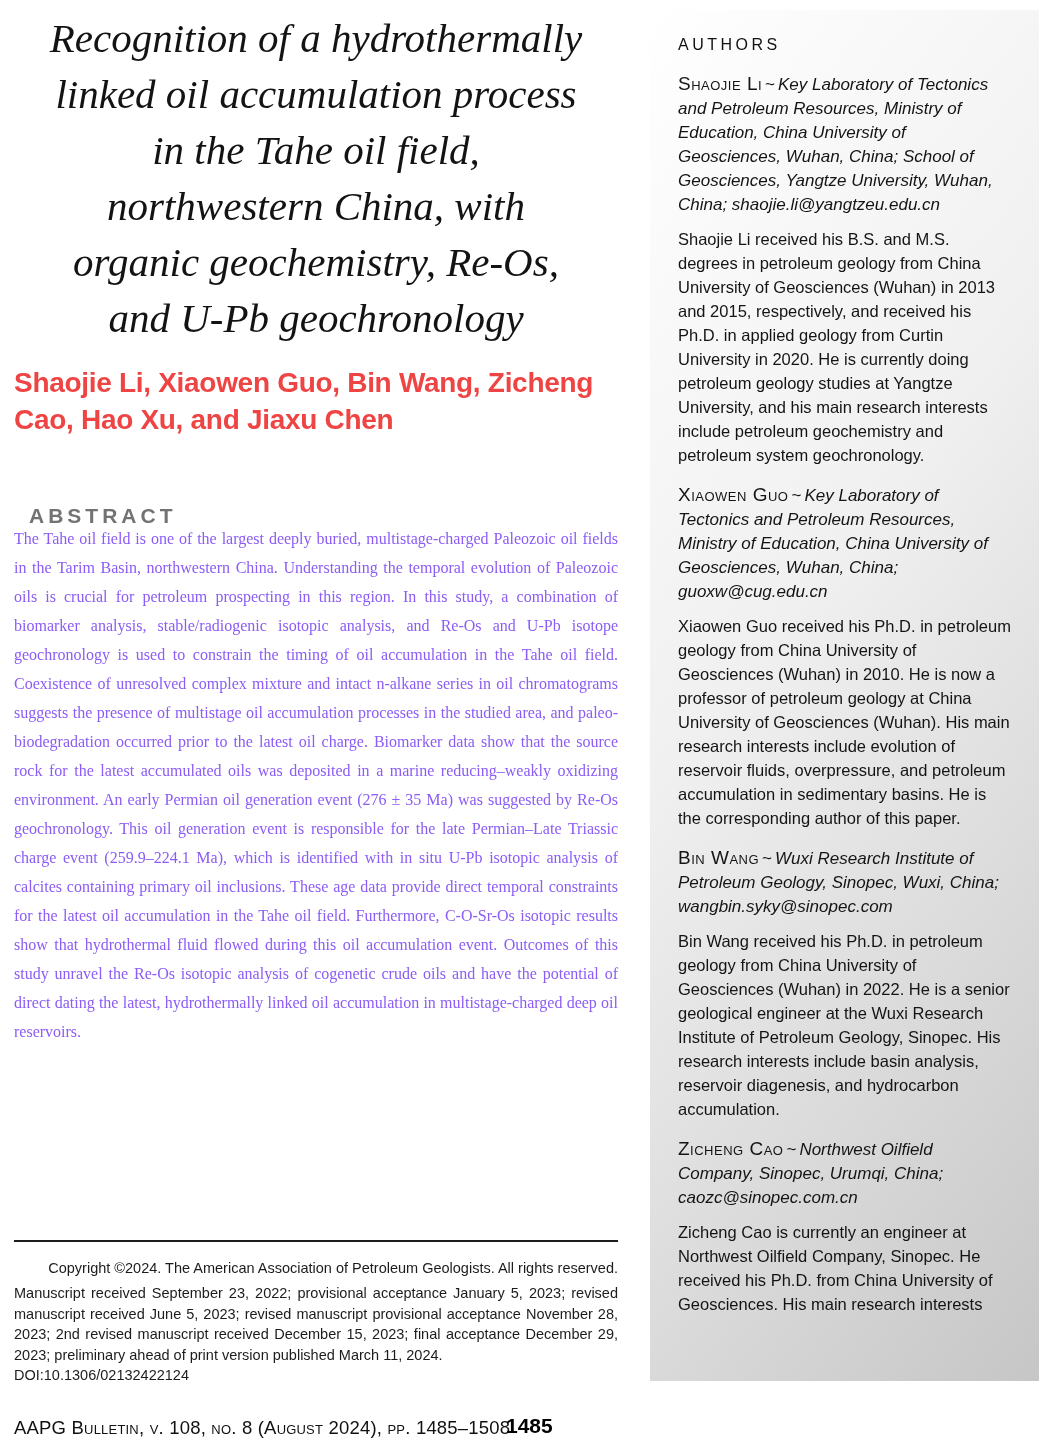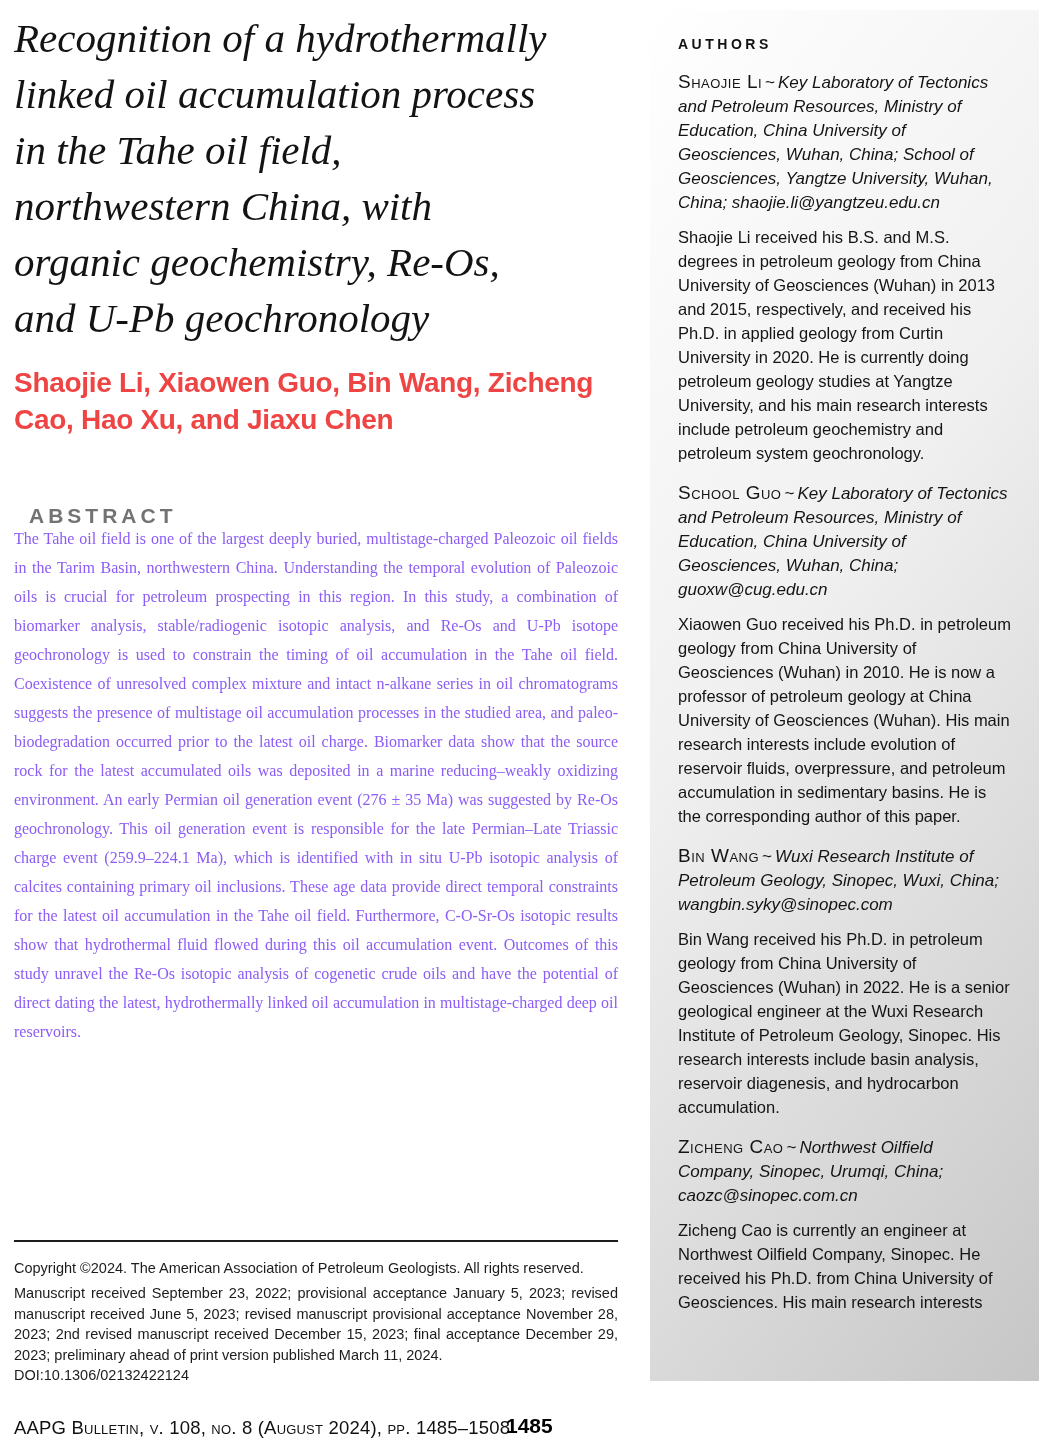--- a/index.html
+++ b/index.html
@@ -13,21 +13,21 @@
     overflow: hidden;
   }
 
   
   .left-col { position: absolute; left: 14px; top: 0; width: 604px; height: 1453px; }
 
   .article-title {
     position: absolute; left: 0; top: 10px; margin: 0; width: 604px;
     font-family: "Liberation Serif", "DejaVu Serif", serif;
     font-style: italic; font-weight: 400;
-    font-size: 41px; line-height: 56px; color: #131313;
+    font-size: 41px; line-height: 56px; color: #131313; text-align: center;
   }
 
   .authors-line {
     position: absolute; left: 0; top: 364px; width: 590px;
     font-weight: 700; font-size: 28px; line-height: 37px;
     letter-spacing: -0.3px; color: #ef4444;
   }
 
   .abstract-heading {
     position: absolute; left: 12px; top: 501px; margin: 3px;
@@ -41,21 +41,21 @@
     text-align: justify; color: #8b5cf6;
   }
 
   .imprint-divider {
     position: absolute; left: 0; top: 1240px; width: 604px;
     border: none; border-top: 2px solid #1c1c1c; margin: 0;
   }
 
   .copyright-line {
     position: absolute; left: 0; top: 1258px; width: 604px; margin: 0;
-    font-size: 14.5px; line-height: 20px; color: #1c1c1c;
+    font-size: 14.5px; line-height: 20px; color: #1c1c1c; text-align: right;
   }
 
   .manuscript-block {
     position: absolute; left: 0; top: 1283px; width: 604px; margin: 0;
     font-size: 14.5px; line-height: 20.5px; color: #1c1c1c;
   }
   .manuscript-history { margin: 0; text-align: justify; }
   .doi-line { margin: 0; }
 
   
@@ -69,21 +69,21 @@
   }
 
   
   .sidebar {
     position: absolute; left: 650px; top: 10px; width: 389px; height: 1371px;
     padding: 26px 28px 0 28px; overflow: hidden;
     background: linear-gradient(128deg, #ffffff 0%, #f0f0f0 42%, #c6c6c6 100%);
   }
   .sidebar-heading {
     margin: 0 0 18px 0;
-    font-size: 14px; font-weight: 700; letter-spacing: 3.5px; color: #111;
+    font-size: 16px; font-weight: 400; letter-spacing: 3.5px; color: #111;
   }
   .author-entry { margin: 0; }
   .author-head { margin: 0 0 10px 0; font-size: 17px; line-height: 24px; color: #141414; }
   .author-name { font-variant: small-caps; font-size: 19px; letter-spacing: 0.5px; }
   .author-sep { padding: 0 3px; }
   .author-affiliation { font-style: italic; margin-top: 41px; }
   .author-bio { margin: 0 0 16px 0; font-size: 16.5px; line-height: 24px; color: #141414; }
 </style>
 </head>
 <body>
@@ -119,21 +119,21 @@
 
   <div class="author-entry">
     <p class="author-head">
       <span class="author-name">Shaojie Li</span><span class="author-sep">~</span><span class="author-affiliation">Key Laboratory of Tectonics and Petroleum Resources, Ministry of Education, China University of Geosciences, Wuhan, China; School of Geosciences, Yangtze University, Wuhan, China; shaojie.li@yangtzeu.edu.cn</span>
     </p>
     <p class="author-bio">Shaojie Li received his B.S. and M.S. degrees in petroleum geology from China University of Geosciences (Wuhan) in 2013 and 2015, respectively, and received his Ph.D. in applied geology from Curtin University in 2020. He is currently doing petroleum geology studies at Yangtze University, and his main research interests include petroleum geochemistry and petroleum system geochronology.</p>
   </div>
 
   <div class="author-entry">
     <p class="author-head">
-      <span class="author-name">School Guo</span><span class="author-sep">~</span><span class="author-affiliation">Key Laboratory of Tectonics and Petroleum Resources, Ministry of Education, China University of Geosciences, Wuhan, China; guoxw@cug.edu.cn</span>
+      <span class="author-name">Xiaowen Guo</span><span class="author-sep">~</span><span class="author-affiliation">Key Laboratory of Tectonics and Petroleum Resources, Ministry of Education, China University of Geosciences, Wuhan, China; guoxw@cug.edu.cn</span>
     </p>
     <p class="author-bio">Xiaowen Guo received his Ph.D. in petroleum geology from China University of Geosciences (Wuhan) in 2010. He is now a professor of petroleum geology at China University of Geosciences (Wuhan). His main research interests include evolution of reservoir fluids, overpressure, and petroleum accumulation in sedimentary basins. He is the corresponding author of this paper.</p>
   </div>
 
   <div class="author-entry">
     <p class="author-head">
       <span class="author-name">Bin Wang</span><span class="author-sep">~</span><span class="author-affiliation">Wuxi Research Institute of Petroleum Geology, Sinopec, Wuxi, China; wangbin.syky@sinopec.com</span>
     </p>
     <p class="author-bio">Bin Wang received his Ph.D. in petroleum geology from China University of Geosciences (Wuhan) in 2022. He is a senior geological engineer at the Wuxi Research Institute of Petroleum Geology, Sinopec. His research interests include basin analysis, reservoir diagenesis, and hydrocarbon accumulation.</p>
   </div>

